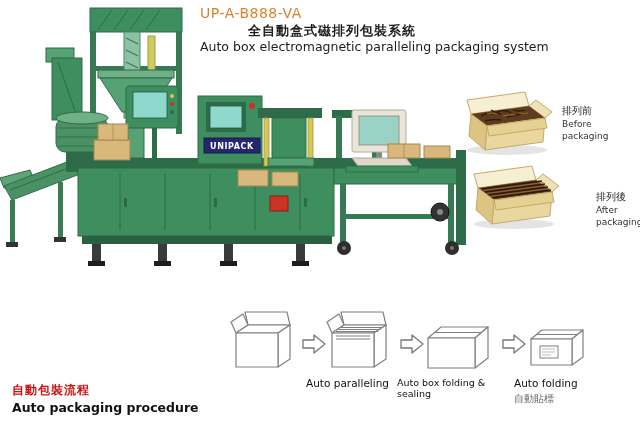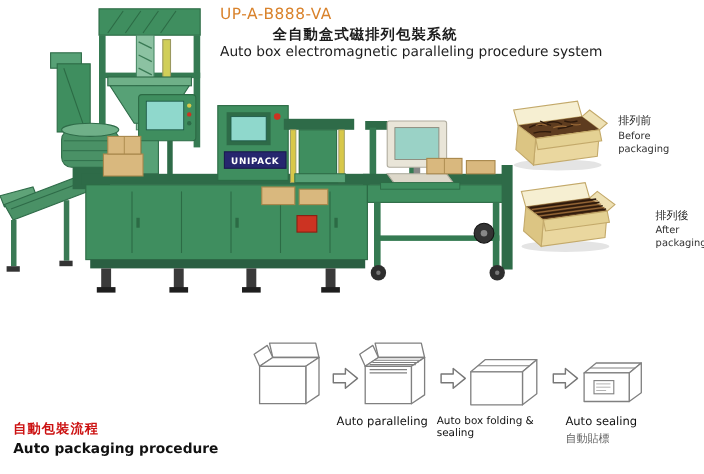--- a/index.html
+++ b/index.html
@@ -33,21 +33,21 @@
 
   svg { display: block; }
 </style>
 </head>
 <body>
 
 <div class="page">
 
   <div class="abs hdr-model">UP-A-B888-VA</div>
   <div class="abs hdr-zh">全自動盒式磁排列包裝系統</div>
-  <div class="abs hdr-en">Auto box electromagnetic paralleling procedure system</div>
+  <div class="abs hdr-en">Auto box electromagnetic paralleling packaging system</div>
 
   <svg class="abs" style="left:0; top:0;" width="470" height="300" viewBox="0 0 470 300">
 
     <g>
       <polygon points="0,178 30,170 34,180 4,188" fill="#5fa378" stroke="#2e6b48" stroke-width="1"></polygon>
       <polygon points="4,186 72,160 80,174 12,200" fill="#4a9166" stroke="#2e6b48" stroke-width="1"></polygon>
       <line x1="10" y1="190" x2="74" y2="166" stroke="#2e6b48" stroke-width="1"></line>
       <rect x="10" y="200" width="5" height="42" fill="#3a7a55"></rect>
       <rect x="58" y="182" width="5" height="55" fill="#3a7a55"></rect>
       <rect x="6" y="242" width="12" height="5" fill="#333"></rect>
@@ -297,20 +297,20 @@
     </g>
   </svg>
 
   <div class="abs cap" style="left:306px; top:377px; width:100px;">
     <div class="en">Auto paralleling</div>
   </div>
   <div class="abs cap cap3" style="left:397px; top:377px; width:124px;">
     <div class="en">Auto box folding &amp; sealing</div>
   </div>
   <div class="abs cap" style="left:514px; top:377px; width:90px;">
-    <div class="en">Auto sealing</div>
+    <div class="en">Auto folding</div>
     <div class="zh">自動貼標</div>
   </div>
 
   <div class="abs proc-zh">自動包裝流程</div>
   <div class="abs proc-en">Auto packaging procedure</div>
 
 </div>
 
 </body></html>

